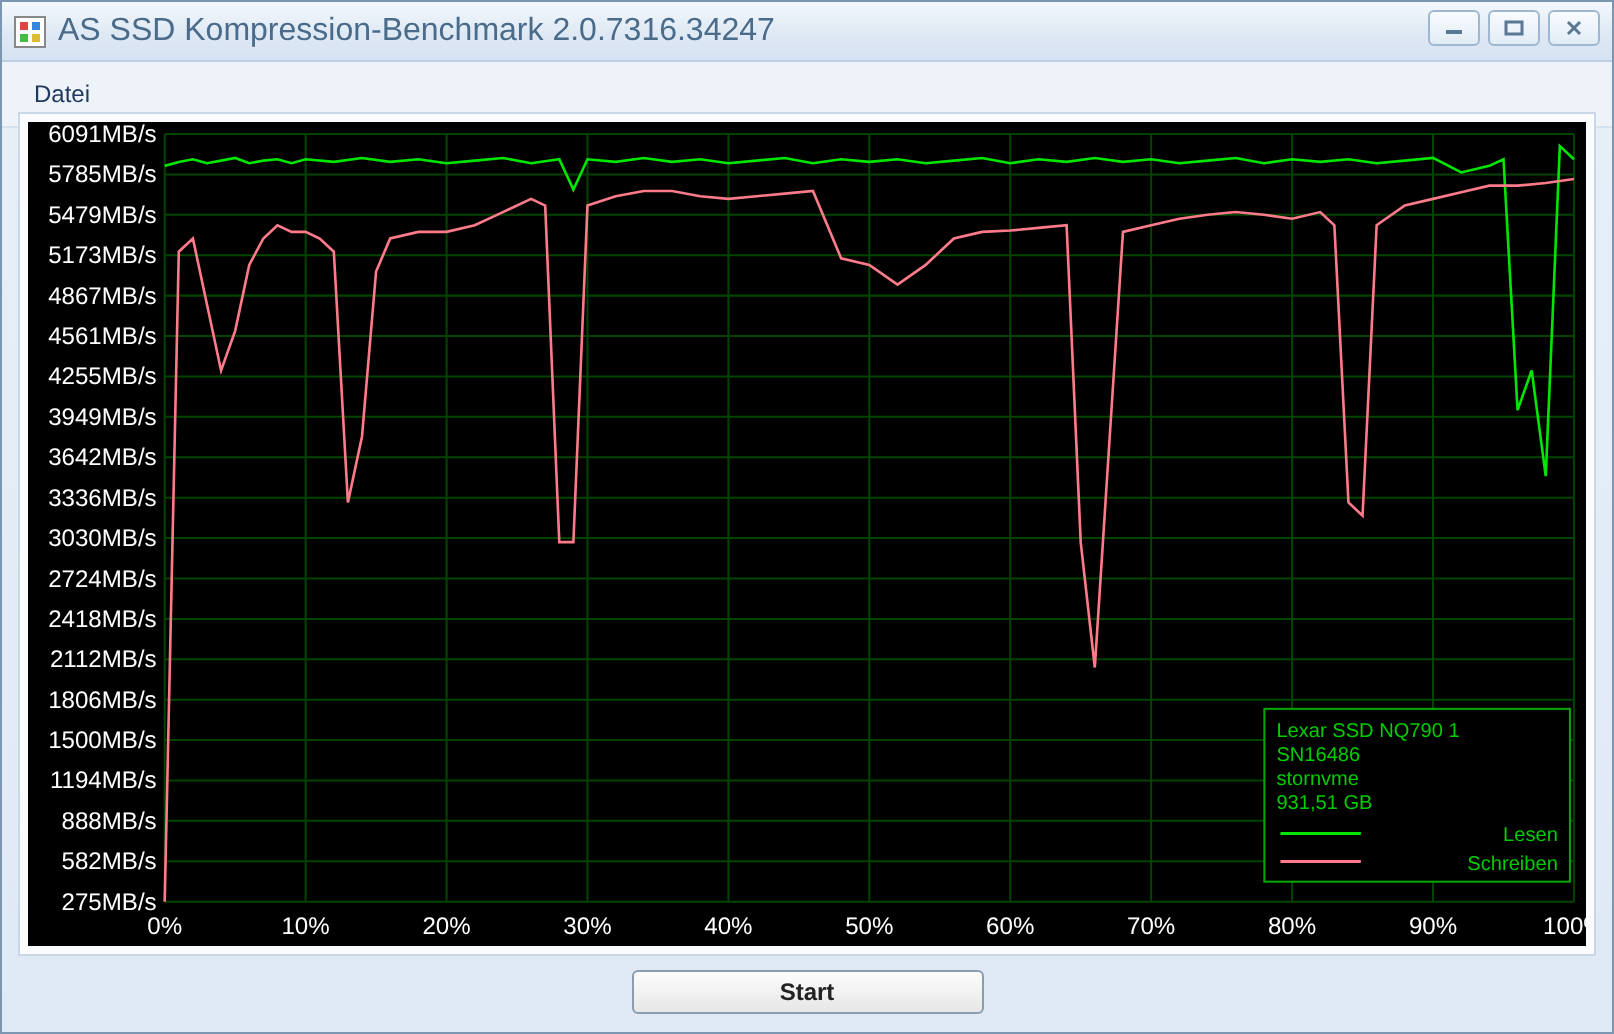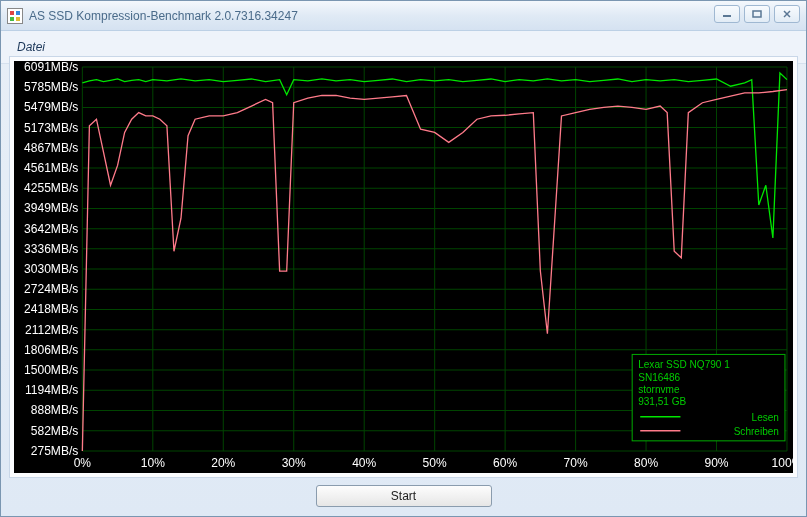--- a/index.html
+++ b/index.html
@@ -44,21 +44,21 @@
   .app-icon::after {
     content: "";
     position: absolute;
     right: 2px; top: 2px;
     width: 4px; height: 4px;
     background: #38d;
     box-shadow: -6px 6px 0 #4b4, 0 6px 0 #db3;
   }
   .title-text {
     color: #4a6b8a;
-    font-size: 12px;
+    font-size: 16px;
   }
   .win-controls {
     position: absolute;
     right: 6px; top: 4px;
     display: flex;
     gap: 4px;
   }
   .win-btn {
     width: 26px; height: 18px;
     border: 1px solid #9fb8d2;
@@ -71,21 +71,20 @@
     font-size: 10px;
     cursor: pointer;
   }
   .menubar {
     height: 22px;
     padding: 16px 8px;
     display: flex;
     align-items: center;
     background: #eef3fa;
     border-bottom: 1px solid #d6e1ee;
-    font-style: italic;
   }
   .menu-item {
     padding: 2px 8px;
     color: #1e395b;
     cursor: pointer;
   }
   .client {
     position: absolute;
     left: 8px; right: 8px; top: 55px; bottom: 38px;
     background: #fbfcfe;
@@ -98,20 +97,21 @@
   }
   .chart svg { display: block; }
   .bottom-bar {
     position: absolute;
     left: 0; right: 0; bottom: 6px;
     height: 28px;
     display: flex;
     align-items: center;
     justify-content: center;
     gap: 18px;
+    font-weight: bold;
   }
   .btn {
     width: 176px; height: 22px;
     border: 1px solid #8a9cae;
     border-radius: 3px;
     background: linear-gradient(to bottom, #fdfdfd, #e6e6e6);
     font-size: 12px;
     color: #222;
     display: flex;
     align-items: center;

